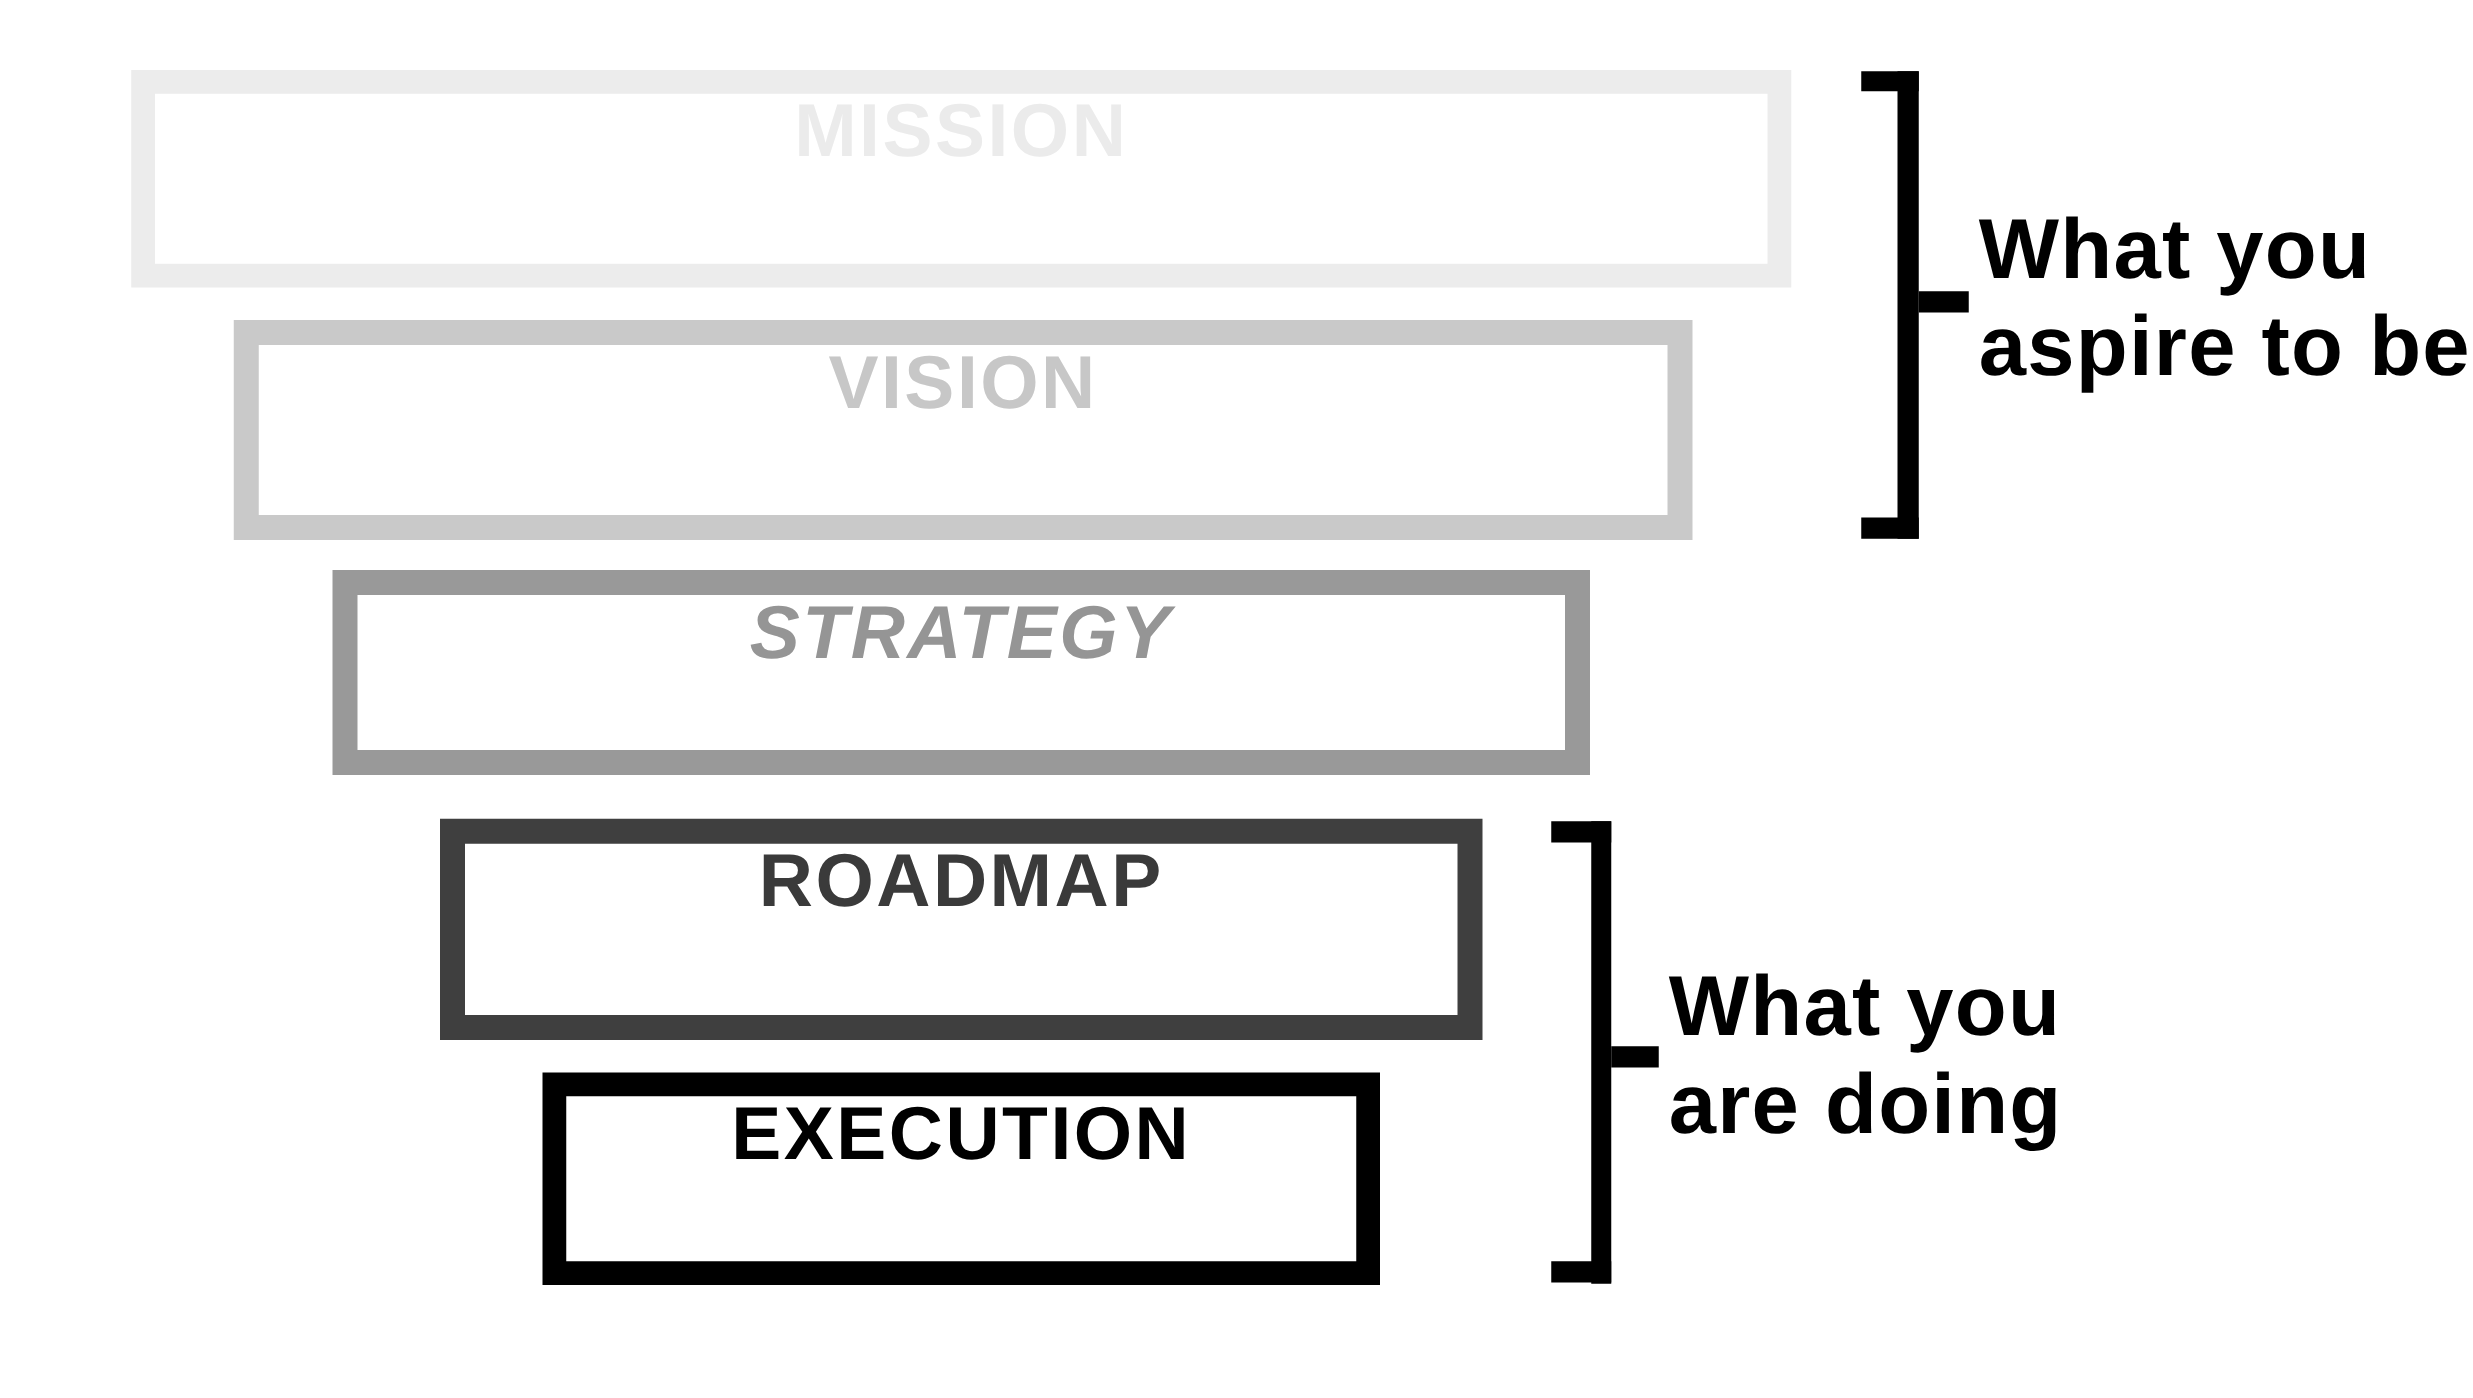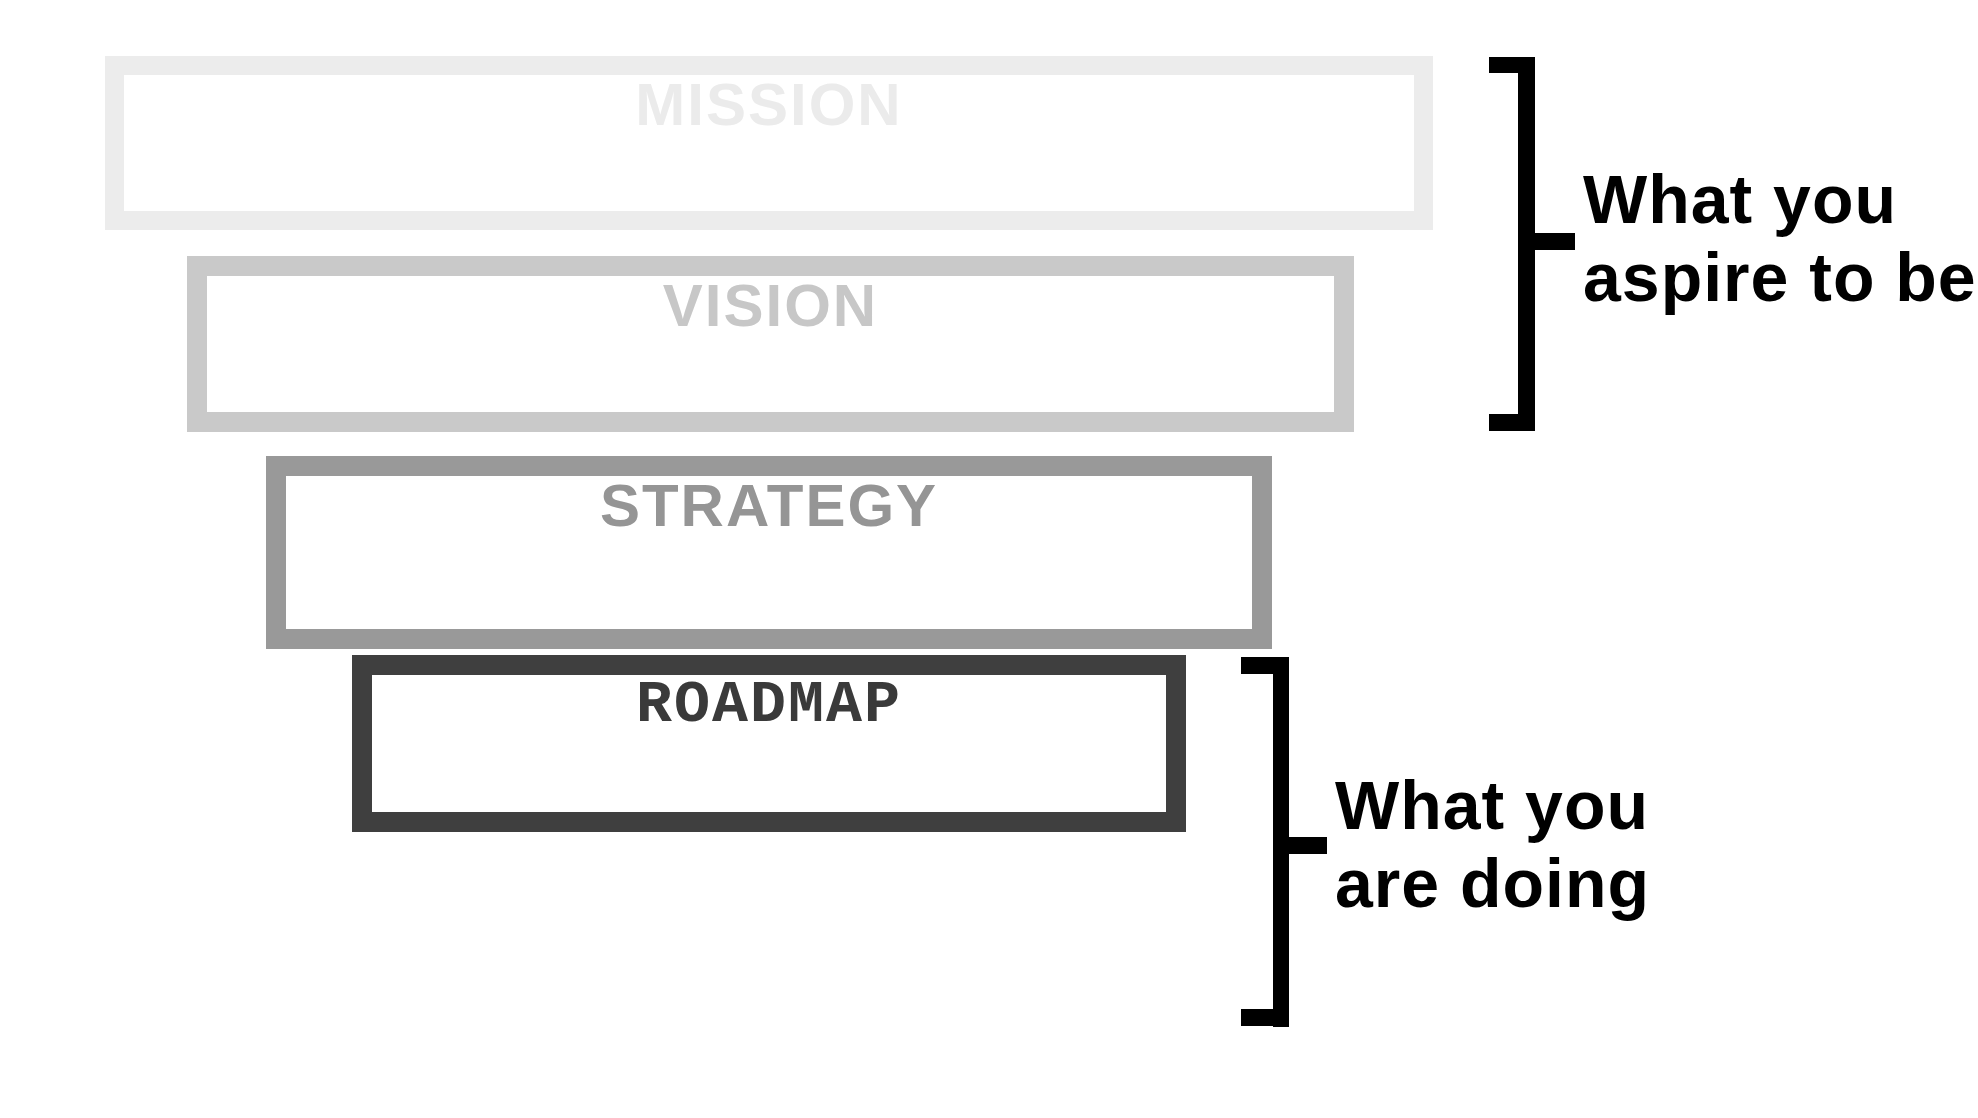--- a/index.html
+++ b/index.html
@@ -50,28 +50,31 @@
 <div id="canvas">
 
   <div class="level lvl-mission" style="left: 105px; top: 56px; width: 1328px; height: 174px; border-color: rgb(236, 236, 236);">
     <span class="level-label" style="color: rgb(235, 235, 235);">MISSION</span>
   </div>
 
   <div class="level lvl-vision" style="left: 187px; top: 256px; width: 1167px; height: 176px; border-color: rgb(201, 201, 201);">
     <span class="level-label" style="color: rgb(199, 199, 199);">VISION</span>
   </div>
 
-  <div class="level lvl-strategy" style="left: 266px; top: 456px; width: 1006px; height: 193px; border-color: rgb(153, 153, 153);">
+  <div class="level lvl-strategy" style="left: 266px; top: 456px; width: 1006px; height: 164px; border-color: rgb(153, 153, 153); font-style: italic;">
     <span class="level-label" style="color: rgb(149, 149, 149);">STRATEGY</span>
   </div>
 
-  <div class="level lvl-roadmap" style="left: 352px; top: 655px; width: 834px; height: 177px; border-color: rgb(63, 63, 63); font-family: Liberation Mono, monospace;">
+  <div class="level lvl-roadmap" style="left: 352px; top: 655px; width: 834px; height: 177px; border-color: rgb(63, 63, 63);">
     <span class="level-label" style="color: rgb(58, 58, 58);">ROADMAP</span>
   </div>
 
+  <div class="level lvl-execution" style="left: 434px; top: 858px; width: 670px; height: 170px; border-color: rgb(0, 0, 0);">
+    <span class="level-label" style="color: rgb(0, 0, 0);">EXECUTION</span>
+  </div>
 
   <div>
     <div class="brace-part" style="left: 1489px; top: 57px; width: 46px; height: 16px; background-color: rgb(0, 0, 0);"></div>
     <div class="brace-part" style="left: 1518px; top: 57px; width: 17px; height: 374px; background-color: rgb(0, 0, 0);"></div>
     <div class="brace-part" style="left: 1535px; top: 233px; width: 40px; height: 17px; background-color: rgb(0, 0, 0);"></div>
     <div class="brace-part" style="left: 1489px; top: 414px; width: 46px; height: 17px; background-color: rgb(0, 0, 0);"></div>
   </div>
 
   <div>
     <div class="brace-part" style="left: 1241px; top: 657px; width: 48px; height: 17px; background-color: rgb(0, 0, 0);"></div>

